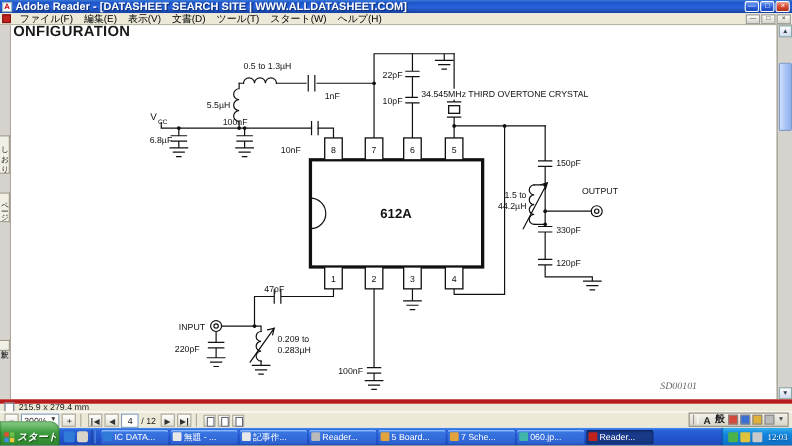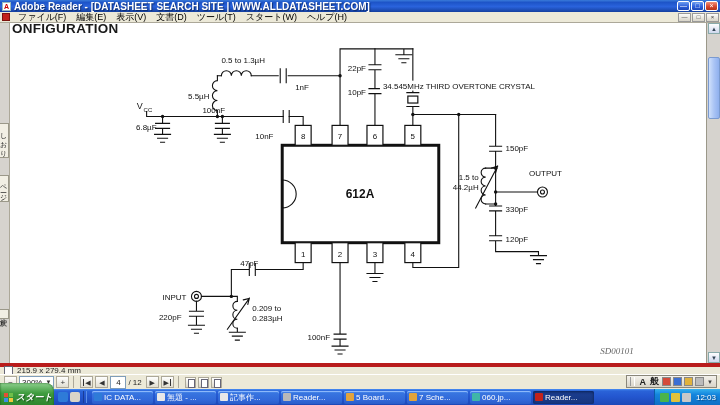--- a/index.html
+++ b/index.html
@@ -97,21 +97,21 @@
   .taskbtn:nth-child(4) .tico{background:#b9b9b9;}
   .taskbtn:nth-child(5) .tico{background:#e2a33c;}
   .taskbtn:nth-child(6) .tico{background:#e2a33c;}
   .taskbtn:nth-child(7) .tico{background:#3fb6a8;}
   .taskbtn:nth-child(8) .tico{background:#c2221c;}
   .taskbtn.active{background:linear-gradient(180deg,#1c3f92,#16357e);box-shadow:inset 0 1px 3px #0a1f52;}
   .tray{height:16px;margin-left:auto;display:flex;align-items:center;
     background:linear-gradient(180deg,#35b0ee,#1385dd 35%,#0f6fc5);border-left:1px solid #0a5ca8;
     padding:0 4px 0 5px;box-sizing:border-box;}
   .tray-ico{width:9px;height:9px;border-radius:1px;margin-right:2px;}
-  .clock{color:#fff;font-size:8px;margin-left:3px;text-shadow:1px 1px 1px #084a85;}
+  .clock{color:#fff;font-size:8px;margin-left:3px;text-shadow:1px 1px 1px #084a85;font-family:Liberation Serif, serif;}
 </style>
 </head>
 <body>
 
 <div class="screen">
 
   <div class="titlebar">
     <div class="appicon">A</div>
     <div class="ttl">Adobe Reader - [DATASHEET SEARCH SITE | WWW.ALLDATASHEET.COM]</div>
     <div class="wbtn">—</div>

